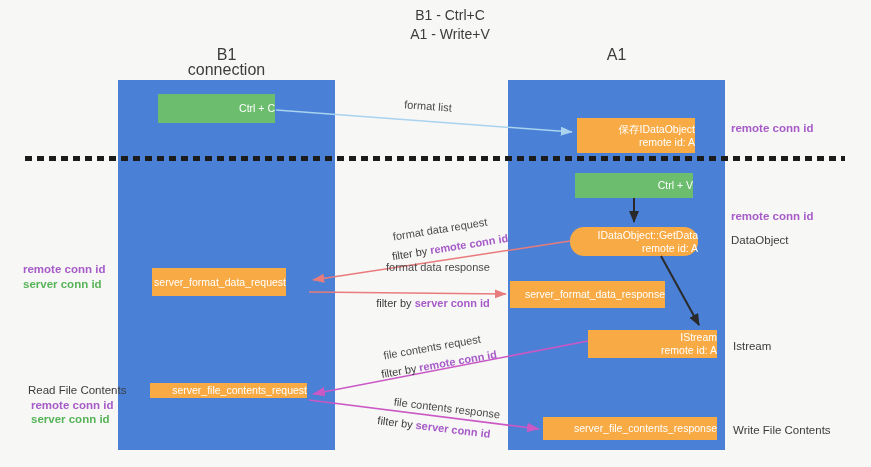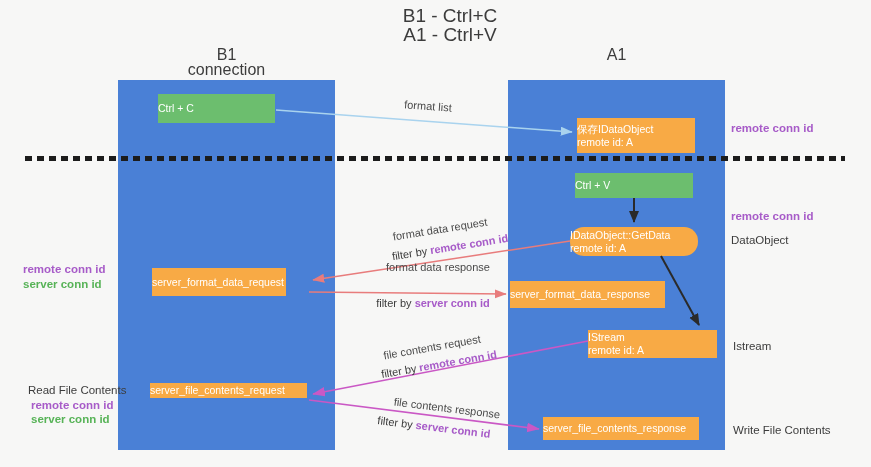--- a/index.html
+++ b/index.html
@@ -1,41 +1,41 @@
 <!DOCTYPE html>
 <html style="--c-background: #f7f7f6; --c-lane_blue: #4a80d6; --c-box_green: #6cbe6e; --c-box_orange: #f8aa45; --c-purple: #a75bc8; --c-conn_green: #57b357; --c-arrow_blue: #a9d3ee; --c-arrow_red: #e87c7c; --c-arrow_magenta: #ca58c5; --c-arrow_black: #2a2a2a; --c-text_dark: #3c3c3c; --c-dash_black: #1c1c1c;"><head>
 <meta charset="utf-8">
 <style>
   html,body{margin:0;padding:0;}
   body{font-family:"Liberation Sans", sans-serif; background:#fff;}
   #canvas{position:relative;width:871px;height:467px;overflow:hidden;background:var(--c-background);}
   .lane{position:absolute;top:80px;height:370px;width:217px;background:var(--c-lane_blue);z-index:1;}
-  .title{position:absolute;top:6px;left:330px;width:240px;text-align:center;color:var(--c-text_dark);font-size:19px;line-height:19px;z-index:6;}
+  .title{position:absolute;top:6px;left:330px;width:240px;text-align:center;color:var(--c-text_dark);font-size:14px;line-height:19px;z-index:6;}
   .lane-header{position:absolute;top:47px;width:217px;text-align:center;color:var(--c-text_dark);font-size:16px;line-height:15px;z-index:6;}
-  .node{position:absolute;display:flex;flex-direction:column;align-items:flex-start;justify-content:center;color:#fff;font-size:10.5px;line-height:13px;text-align:center;z-index:3;}
+  .node{position:absolute;display:flex;flex-direction:column;align-items:flex-end;justify-content:center;color:#fff;font-size:10.5px;line-height:13px;text-align:center;z-index:3;}
   .green{background:var(--c-box_green);}
   .orange{background:var(--c-box_orange);}
   .dashline{position:absolute;left:25px;top:156px;width:820px;height:5px;z-index:5;
     background:repeating-linear-gradient(90deg,var(--c-dash_black) 0 7px,transparent 7px 12px);}
   svg.arrows{position:absolute;left:0;top:0;z-index:4;pointer-events:none;}
   .alabel{position:absolute;white-space:nowrap;font-size:11px;color:#4a4a4a;z-index:6;transform-origin:center;}
   .purple{color:var(--c-purple);font-weight:bold;}
   .cgreen{color:var(--c-conn_green);font-weight:bold;}
   .dark{color:var(--c-text_dark);}
   .side{position:absolute;white-space:nowrap;font-size:11.5px;z-index:6;}
   .filter-gap{display:inline-block;padding-right:3px;}
 </style>
 </head>
 <body>
 
 <div id="canvas">
 
   <div class="title">
     <div>B1 - Ctrl+C</div>
-    <div>A1 - Ctrl+V</div>
+    <div>A1 - Write+V</div>
   </div>
 
   <div class="lane-header" style="left:118px;">
     <div>B1</div>
     <div>connection</div>
   </div>
   <div class="lane-header" style="left:508px;">
     <div>A1</div>
   </div>
 
@@ -96,21 +96,21 @@
 
   <div class="node orange" style="left:588px;top:330px;width:129px;height:28px;">
     <div>IStream</div>
     <div>remote id: A</div>
   </div>
 
   <div class="node orange" style="left:150px;top:383px;width:157px;height:15px;">
     <div>server_file_contents_request</div>
   </div>
 
-  <div class="node orange" style="left:543px;top:417px;width:156px;height:23px;">
+  <div class="node orange" style="left:543px;top:417px;width:134px;height:23px;padding-left:40px;">
     <div>server_file_contents_response</div>
   </div>
 
   <div class="alabel" style="left:428px;top:106px;transform:translate(-50%,-50%) rotate(4deg);">format list</div>
 
   <div class="alabel" style="left:440px;top:229px;transform:translate(-50%,-50%) rotate(-9deg);">format data request</div>
   <div class="alabel" style="left:450px;top:247px;transform:translate(-50%,-50%) rotate(-9deg);">
     <span class="dark filter-gap">filter by</span><span class="purple">remote conn id</span>
   </div>
 

